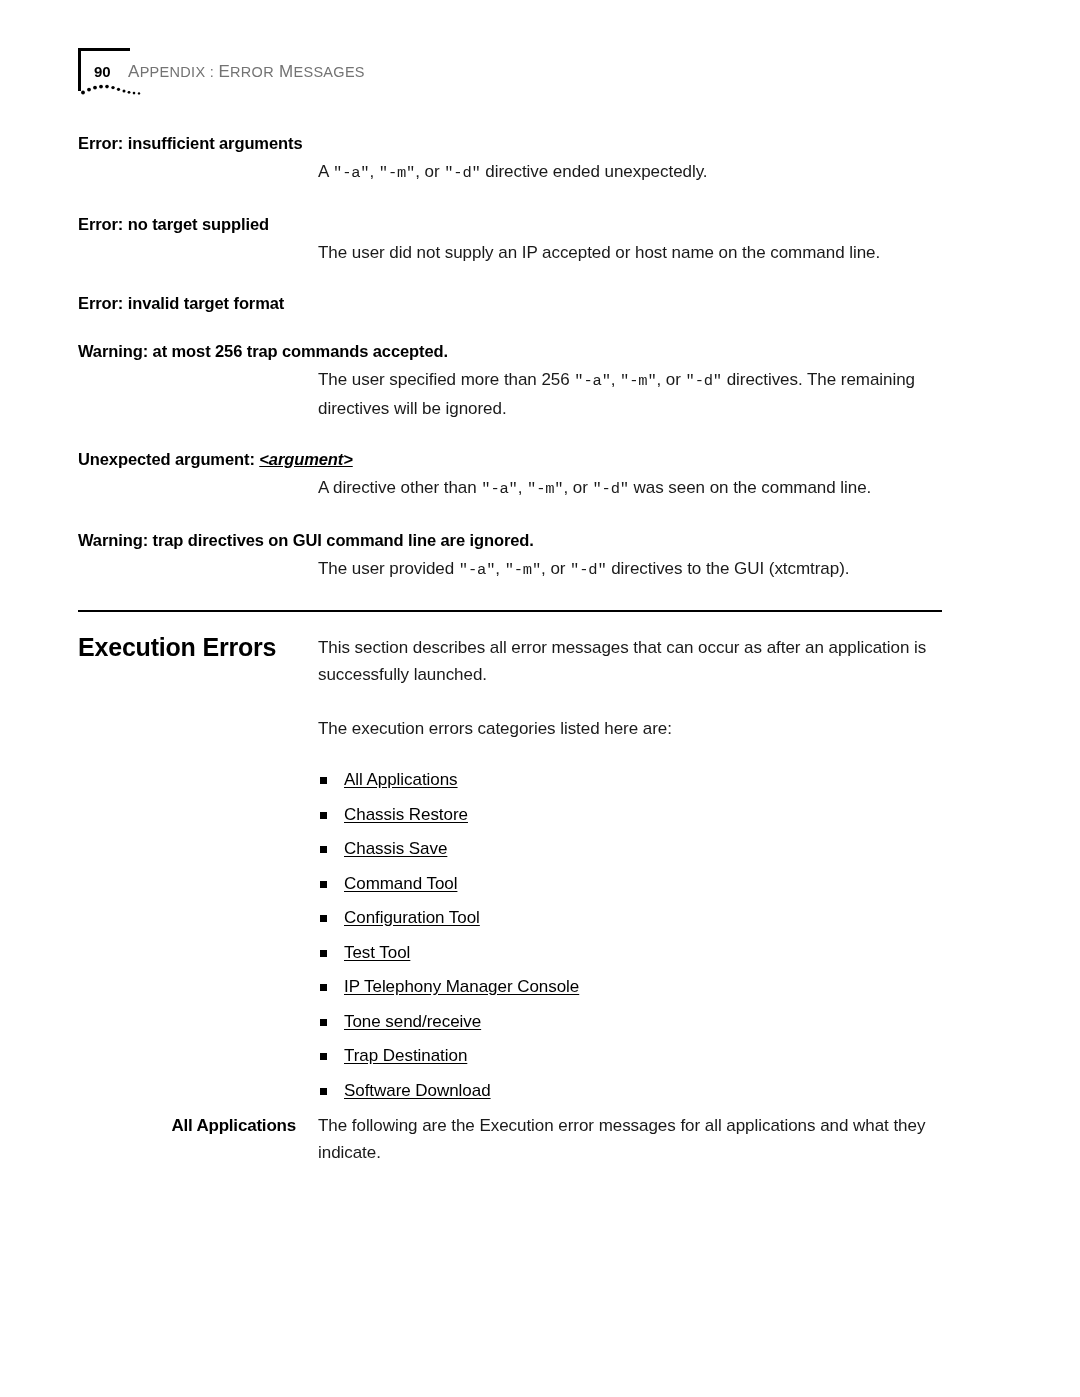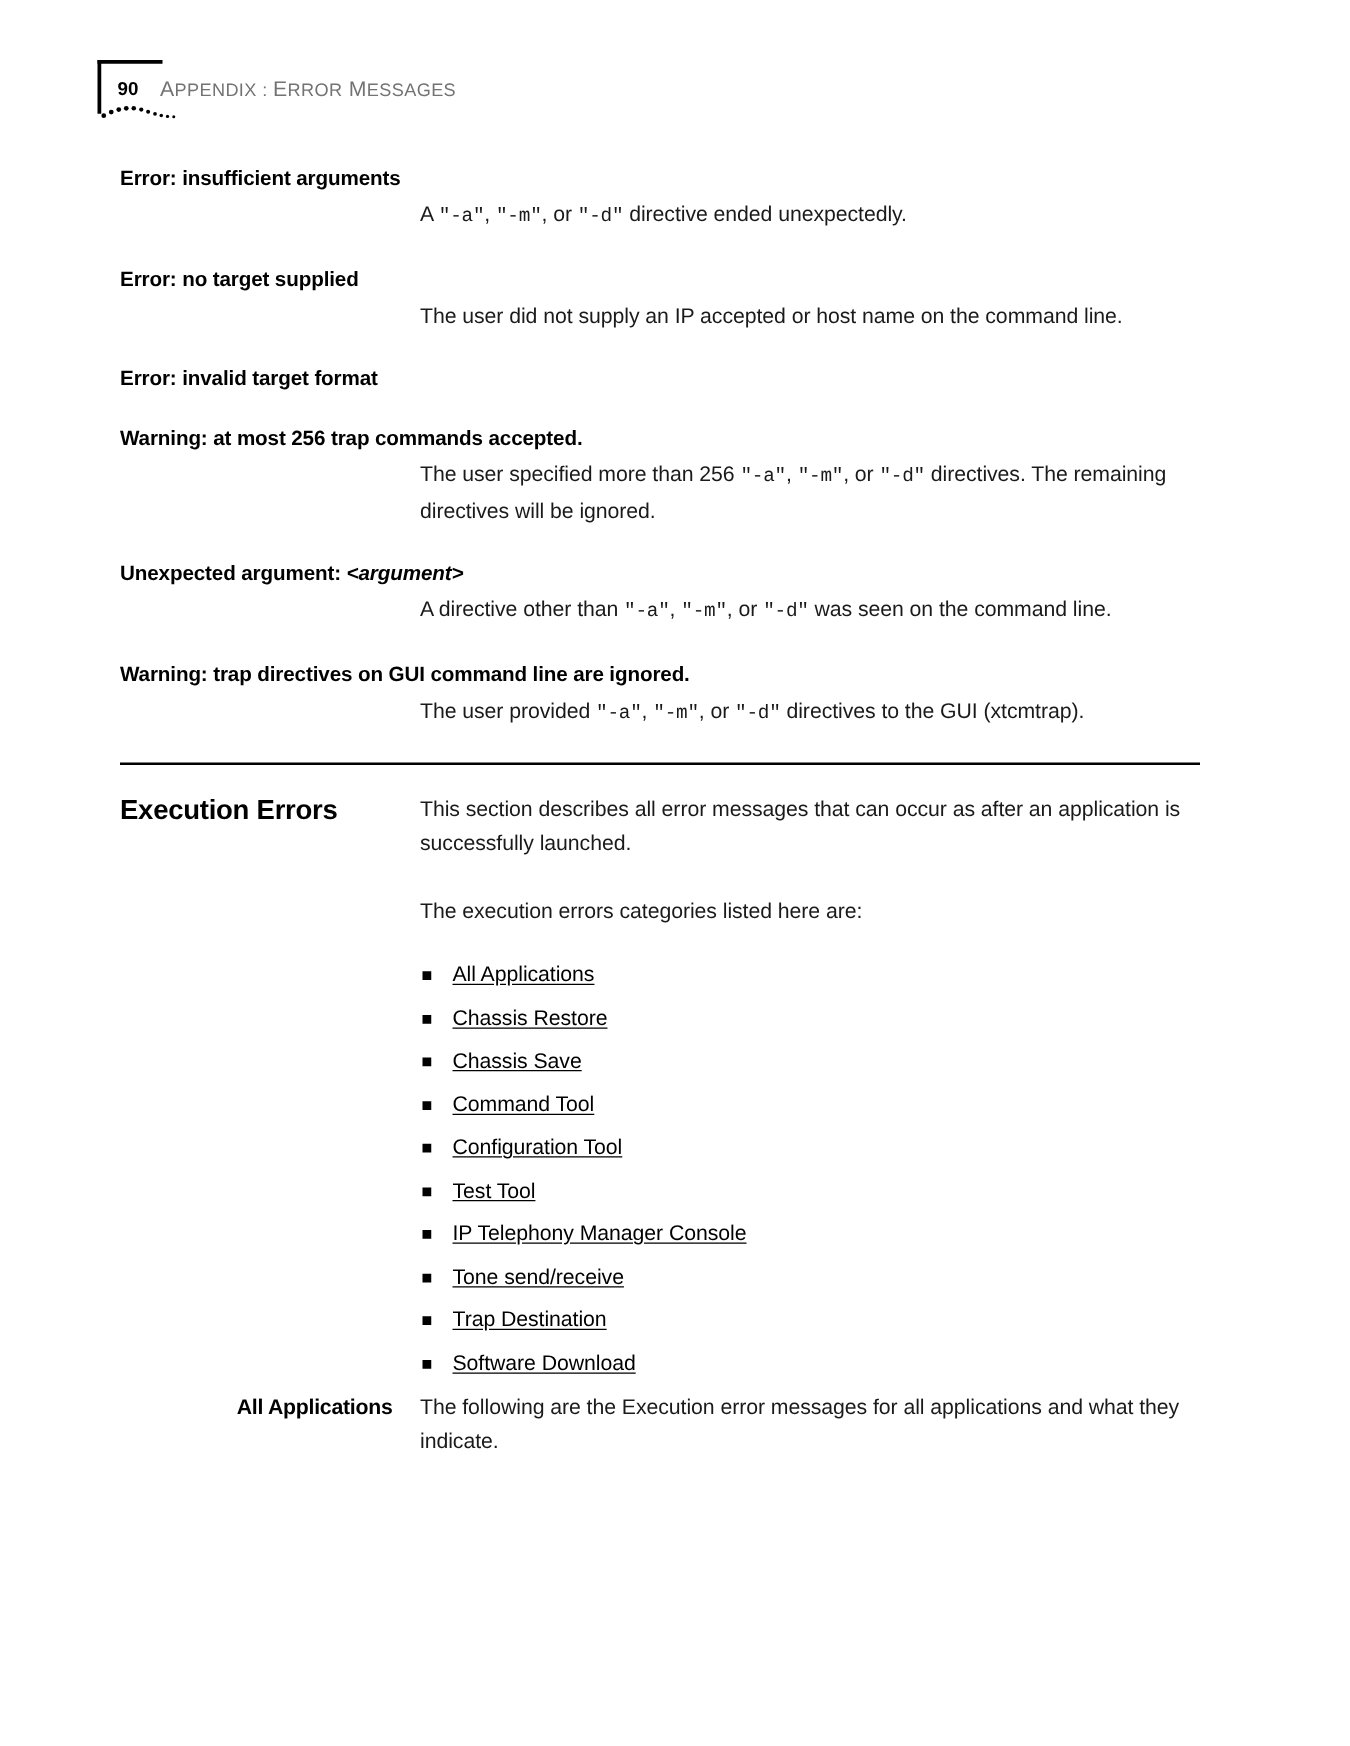--- a/index.html
+++ b/index.html
@@ -72,40 +72,41 @@
     color: #737373;
     letter-spacing: 0.3px;
   }
   .header-title .cap {
     font-size: 17px;
   }
 
   
   .content {
     position: absolute;
-    left: 96px;
+    left: 78px;
     top: 132px;
     width: 864px;
   }
 
   .entry {
     position: relative;
     margin-bottom: 26px;
   }
   .entry-term {
     font-size: 16.5px;
     font-weight: bold;
     line-height: 22px;
     letter-spacing: -0.1px;
     margin-bottom: 4px;
     color: #000;
   }
   .entry-term .arg {
     font-weight: bold;
     font-style: italic;
+    text-decoration: underline;
   }
   .entry-def {
     margin-left: 240px;
     font-size: 17px;
     line-height: 27px;
     color: #1a1a1a;
     letter-spacing: -0.05px;
   }
   code, .mono {
     font-family: "Liberation Mono", monospace;
@@ -125,21 +126,21 @@
   
   .section {
     position: relative;
     display: block;
   }
   .section-head {
     position: absolute;
     left: 0;
     top: 0;
     width: 218px;
-    font-size: 22px;
+    font-size: 25px;
     font-weight: bold;
     line-height: 27px;
     letter-spacing: -0.2px;
   }
   .section-head.right {
     text-align: right;
     font-size: 17px;
     line-height: 27px;
   }
   .section-body {

